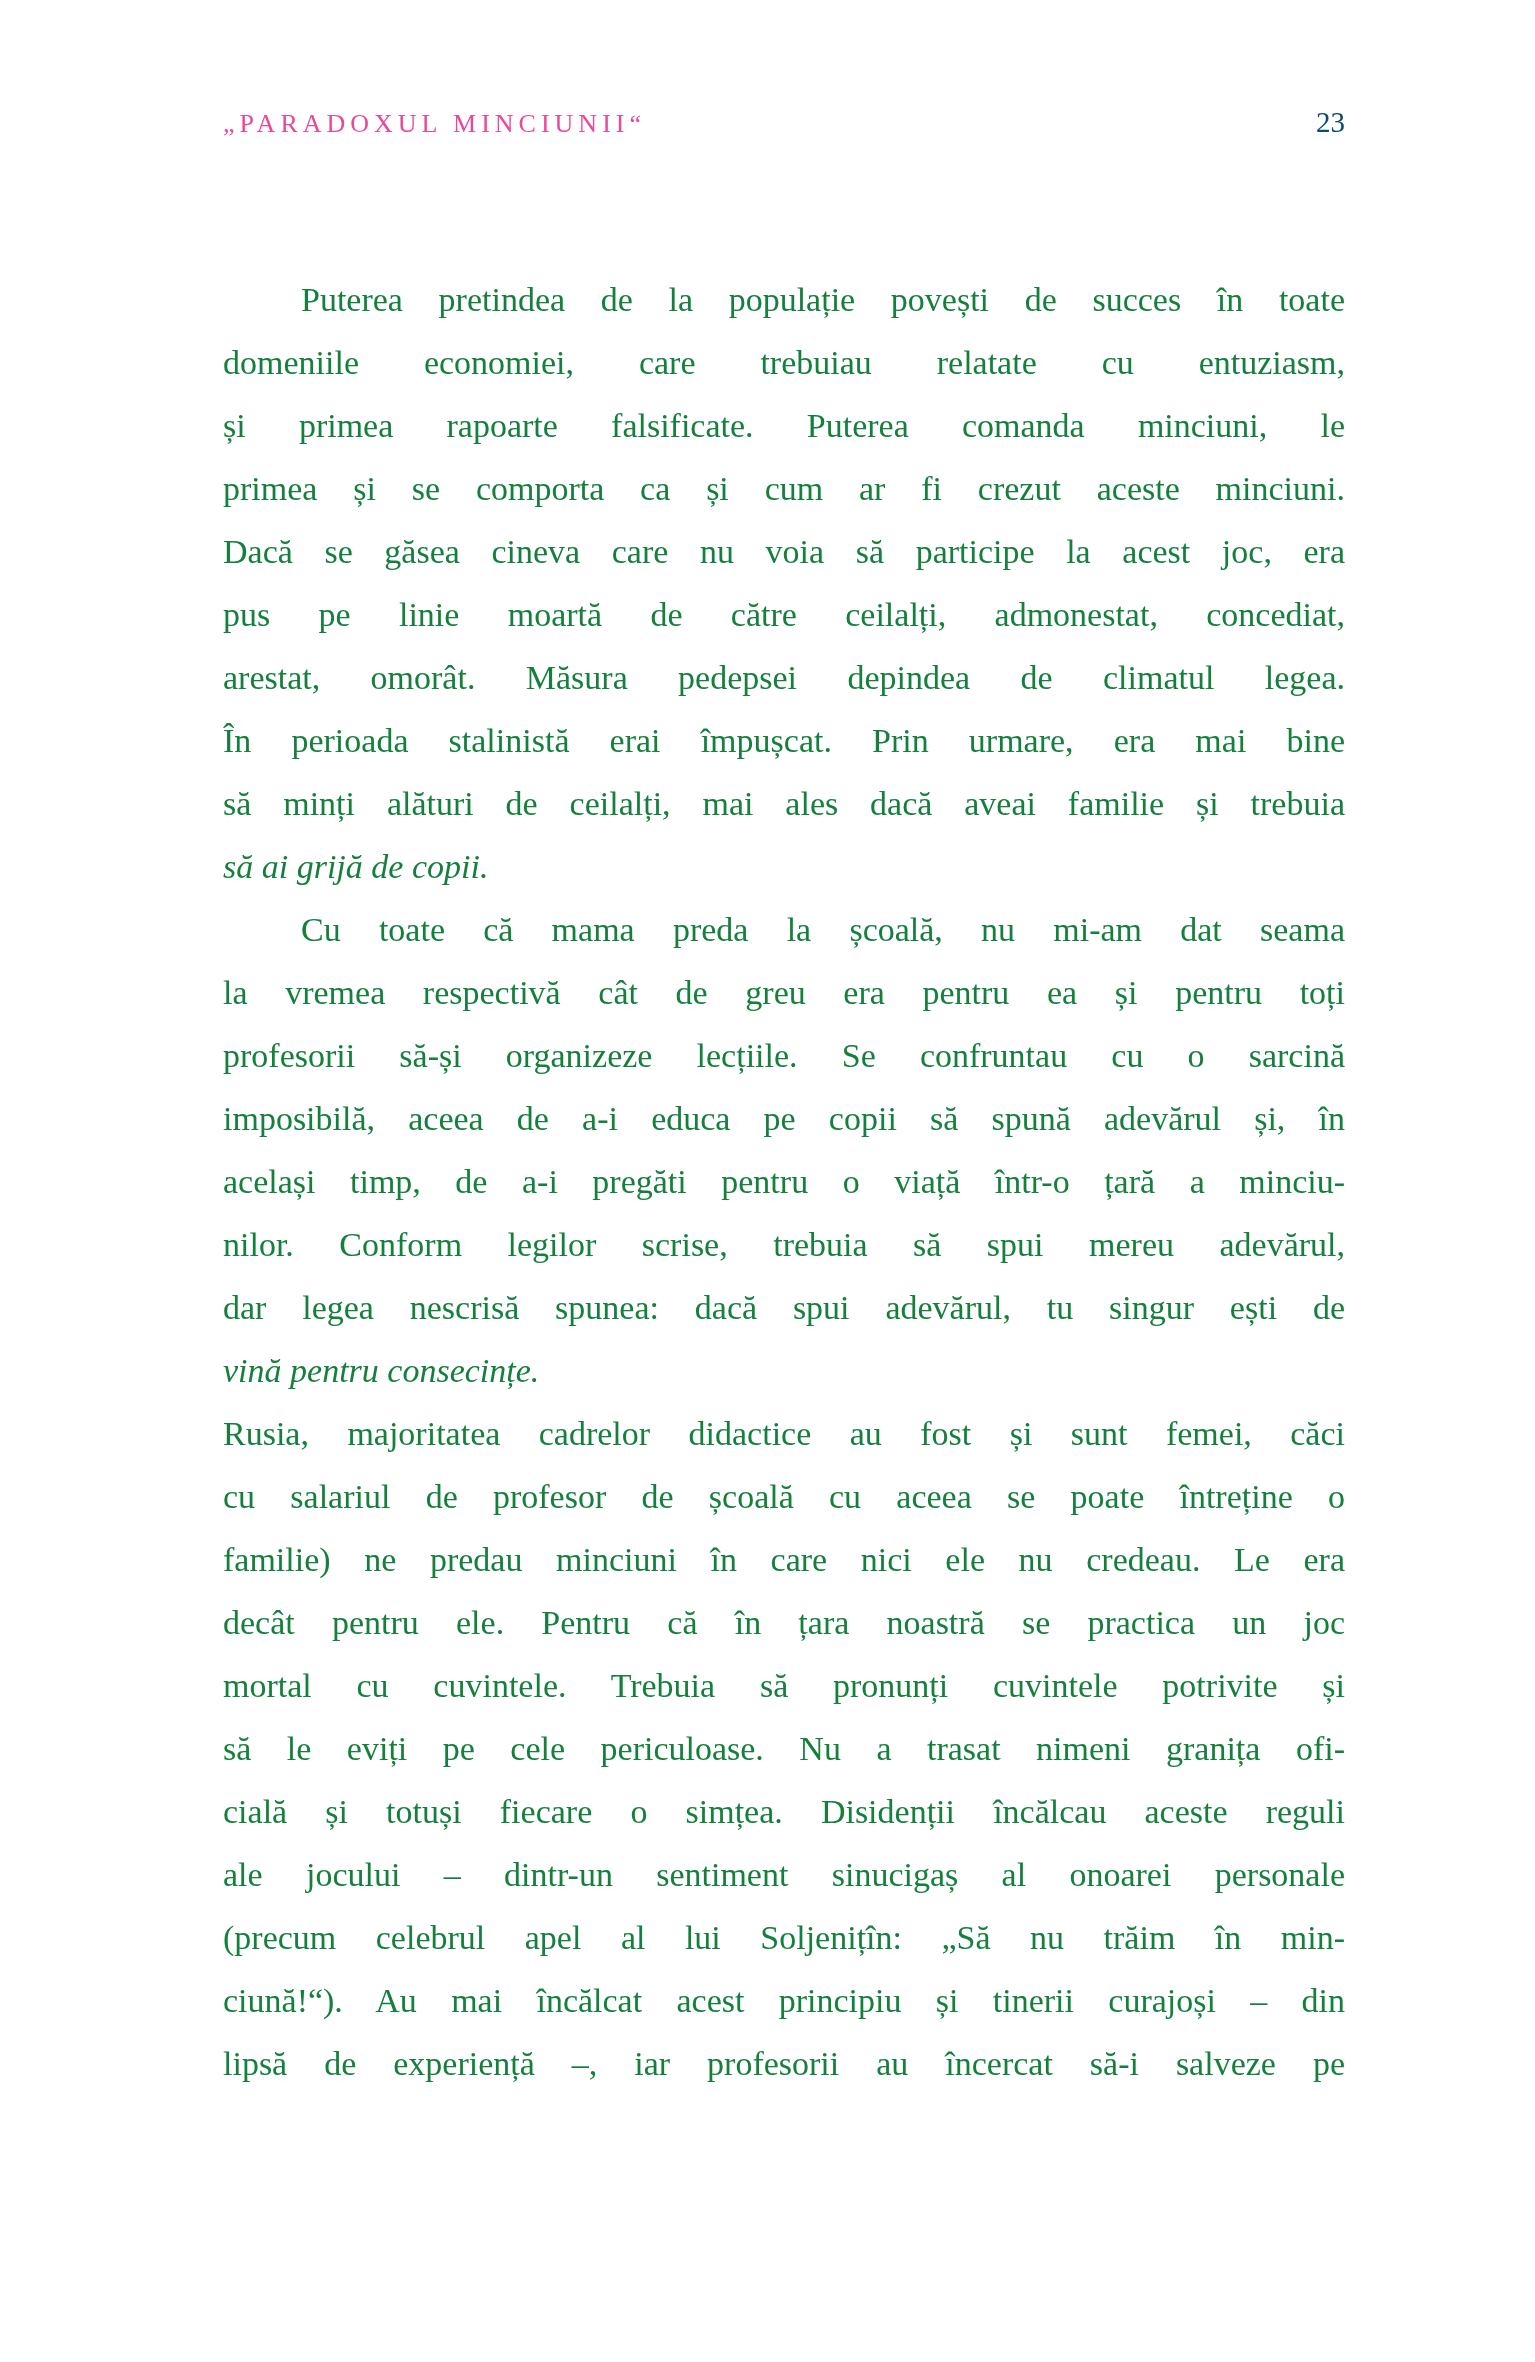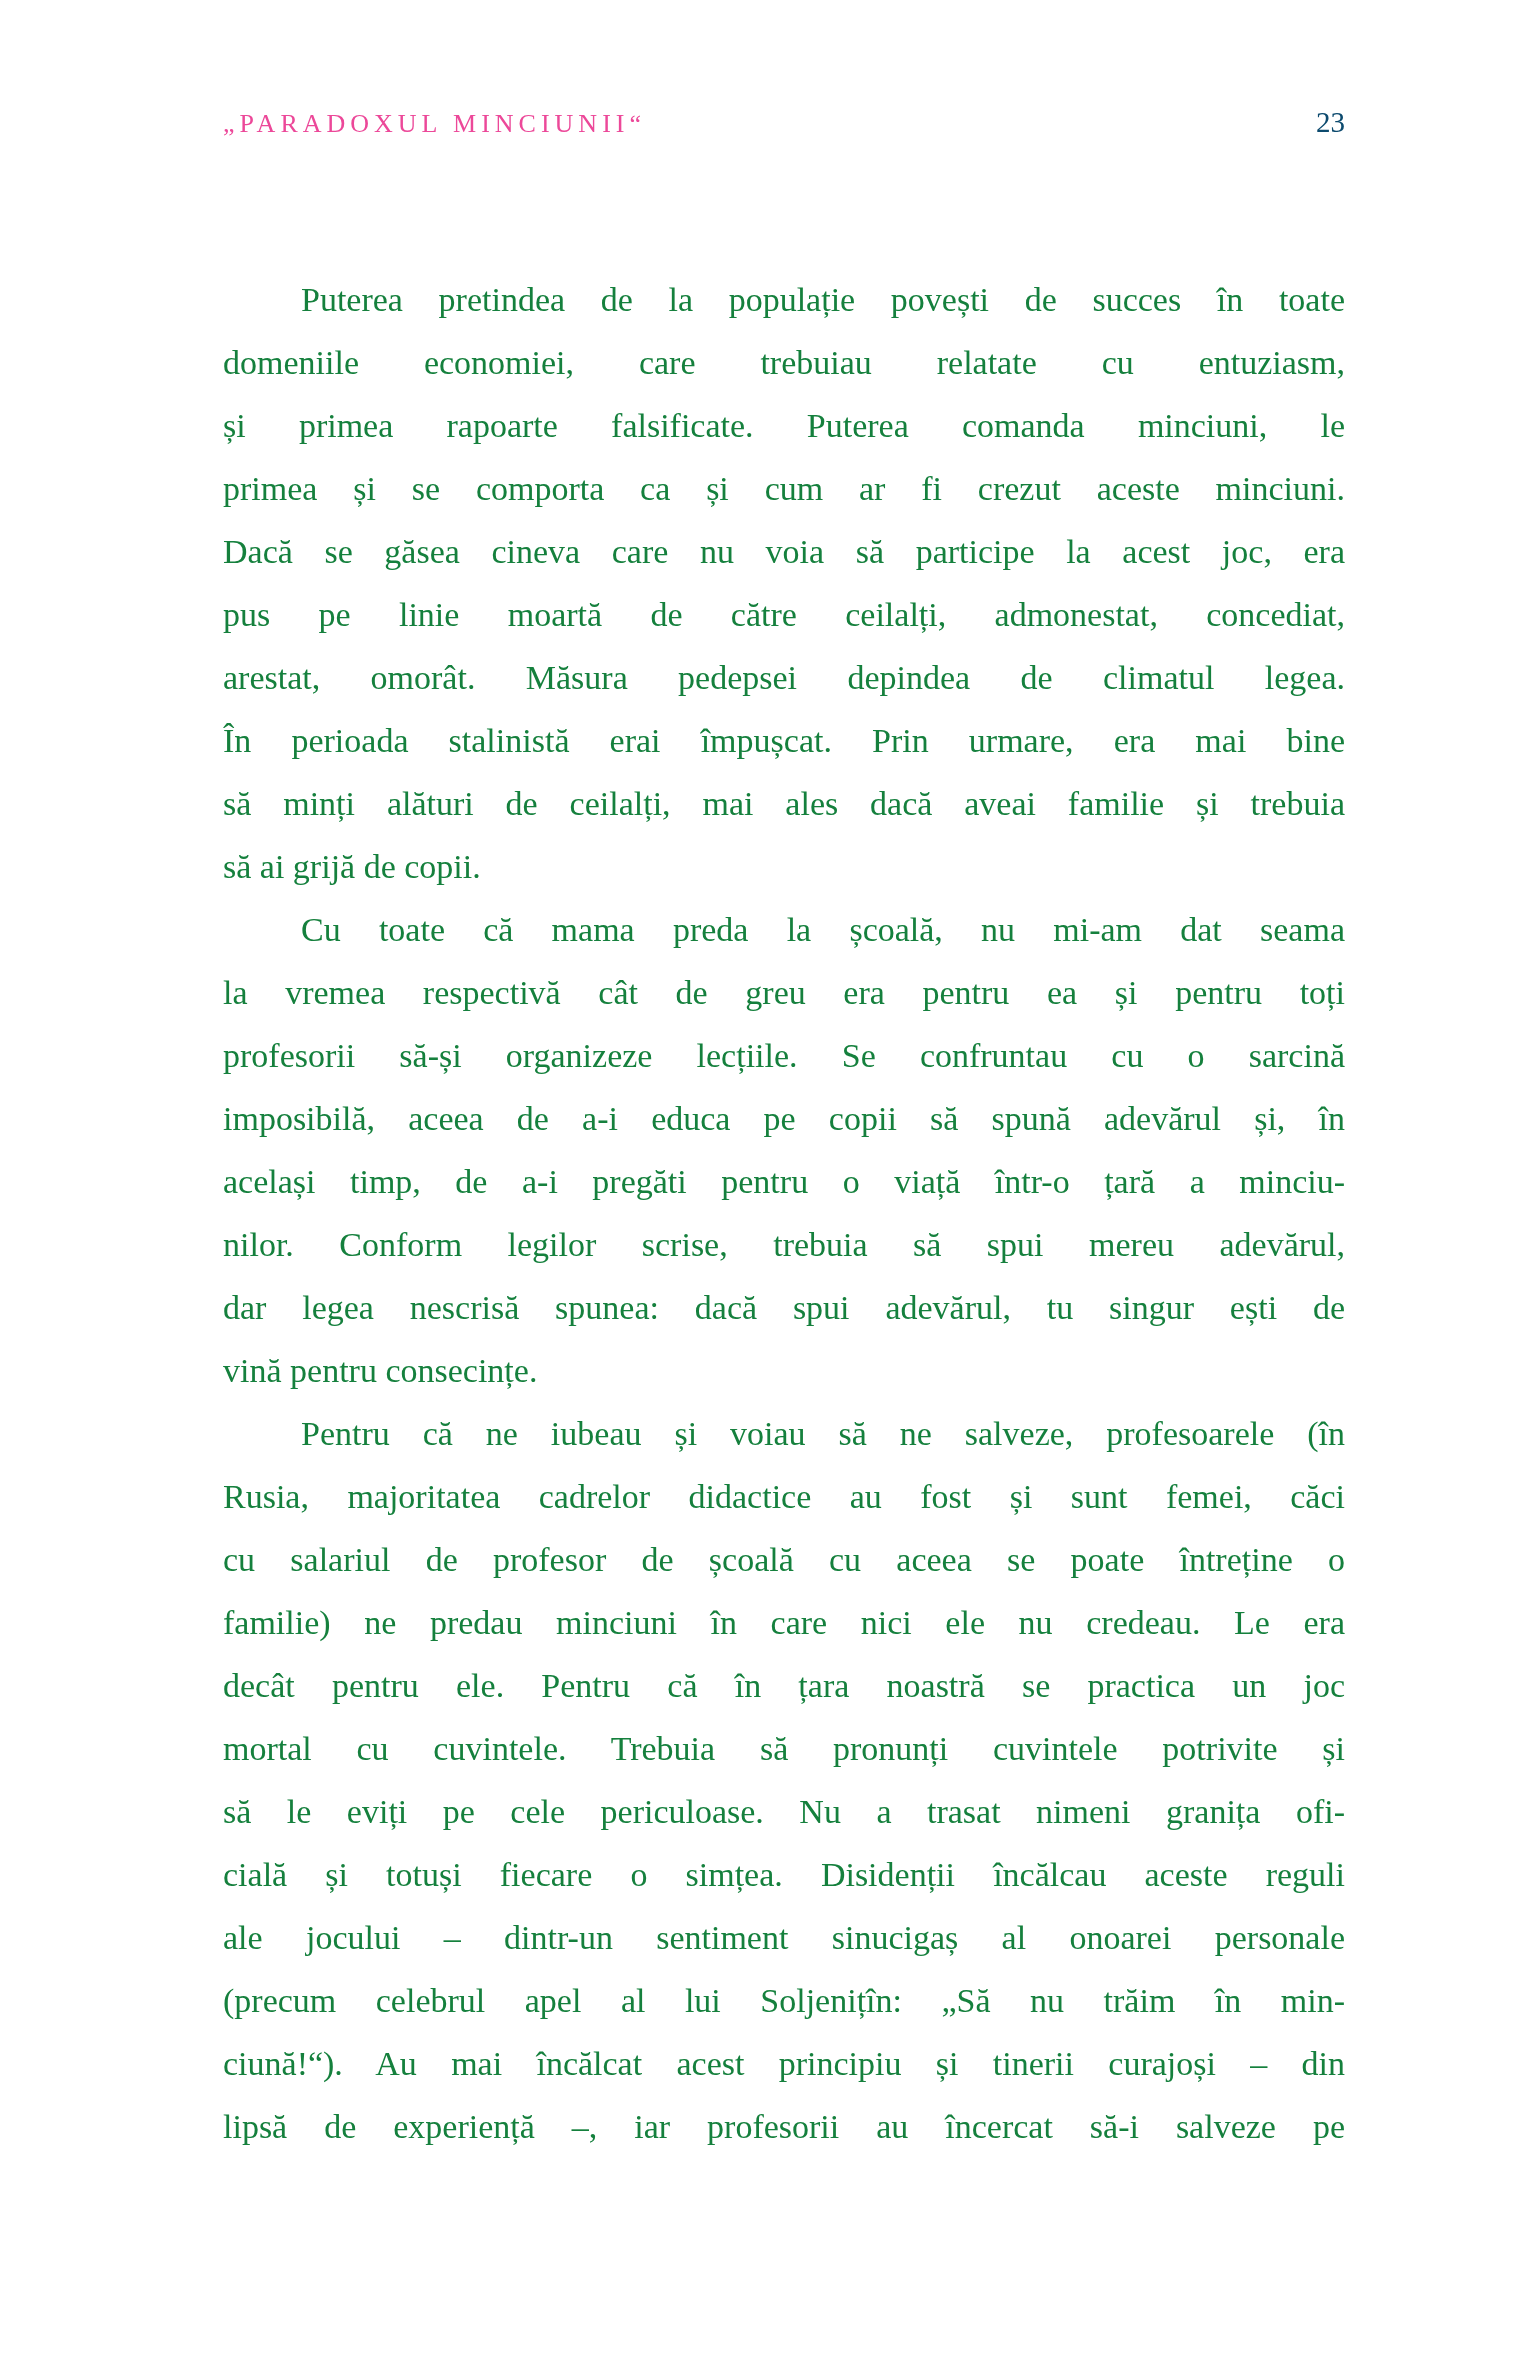--- a/index.html
+++ b/index.html
@@ -55,20 +55,21 @@
     text-align: justify;
     text-align-last: justify;
     white-space: normal;
     color: #15803d;
   }
   .line.indent {
     padding-left: 78px;
   }
   .line.para-end {
     text-align-last: left;
+    font-style: italic;
   }
 </style>
 </head>
 <body style="--page-bg: #ffffff; --page-fg: #141414;">
 
 <div class="page">
 
   <div class="page-header">
     <span class="running-title">„PARADOXUL MINCIUNII“</span>
     <span class="page-number">23</span>
@@ -92,21 +93,20 @@
         <div class="line indent">Cu toate că mama preda la școală, nu mi-am dat seama</div>
         <div class="line">la vremea respectivă cât de greu era pentru ea și pentru toți</div>
         <div class="line">profesorii să-și organizeze lecțiile. Se confruntau cu o sarcină</div>
         <div class="line">imposibilă, aceea de a-i educa pe copii să spună adevărul și, în</div>
         <div class="line">același timp, de a-i pregăti pentru o viață într-o țară a minciu-</div>
         <div class="line">nilor. Conform legilor scrise, trebuia să spui mereu adevărul,</div>
         <div class="line">dar legea nescrisă spunea: dacă spui adevărul, tu singur ești de</div>
         <div class="line para-end">vină pentru consecințe.</div>
       </div>
       <div class="paragraph">
-        <div class="line indent">Pentru că ne iubeau și voiau să ne salveze, profesoarele (în</div>
         <div class="line">Rusia, majoritatea cadrelor didactice au fost și sunt femei, căci</div>
         <div class="line">cu salariul de profesor de școală cu aceea se poate întreține o</div>
         <div class="line">familie) ne predau minciuni în care nici ele nu credeau. Le era</div>
         <div class="line">decât pentru ele. Pentru că în țara noastră se practica un joc</div>
         <div class="line">mortal cu cuvintele. Trebuia să pronunți cuvintele potrivite și</div>
         <div class="line">să le eviți pe cele periculoase. Nu a trasat nimeni granița ofi-</div>
         <div class="line">cială și totuși fiecare o simțea. Disidenții încălcau aceste reguli</div>
         <div class="line">ale jocului – dintr-un sentiment sinucigaș al onoarei personale</div>
         <div class="line">(precum celebrul apel al lui Soljenițîn: „Să nu trăim în min-</div>
         <div class="line">ciună!“). Au mai încălcat acest principiu și tinerii curajoși – din</div>

